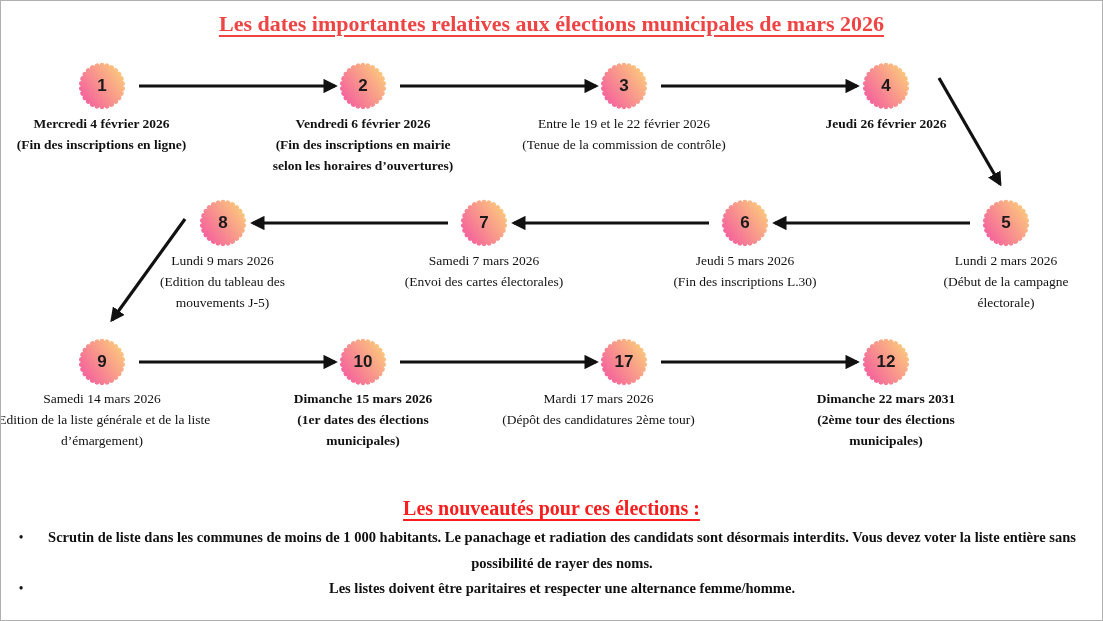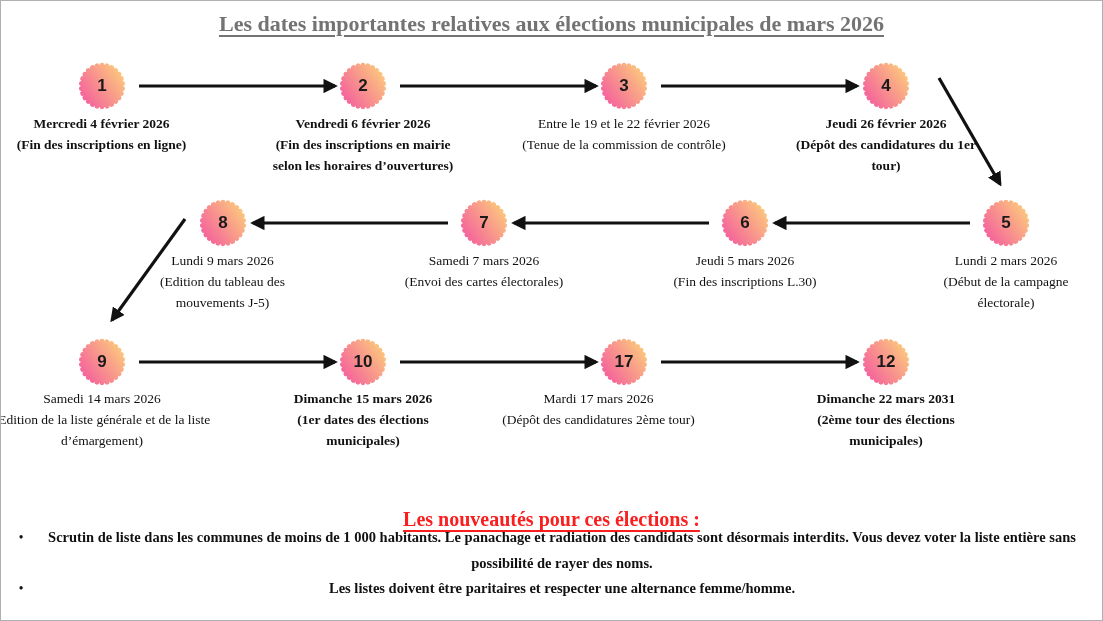--- a/index.html
+++ b/index.html
@@ -10,21 +10,21 @@
     border:1px solid #b0b0b0;
     box-sizing:border-box;
     overflow:hidden;
     font-family:"Liberation Serif", serif;
     color:#111;
   }
   .main-title{
     position:absolute;left:0;right:0;top:10px;
     text-align:center;
     font-size:22px;font-weight:bold;
-    color:#737373;
+    color:#ef4444;
     text-decoration:underline;
     text-decoration-thickness:2px;
     text-underline-offset:4px;
     margin:0;
   }
   .arrows{position:absolute;left:0;top:0;pointer-events:none;}
   .arrows line{stroke:#111;stroke-width:3.2;}
   .badge{position:absolute;width:48px;height:48px;}
   .badge svg{position:absolute;left:0;top:0;display:block;}
   .badge .num{
@@ -40,21 +40,21 @@
   }
   .step-text.bold{font-weight:bold;}
   .news-heading{
     position:absolute;left:0;right:0;top:492px;
     text-align:center;
     font-size:20px;font-weight:bold;
     color:#fa1e1e;
     text-decoration:underline;
     text-decoration-thickness:2px;
     text-underline-offset:4px;
-    margin:15px;
+    margin:4px;
   }
   .news-list{
     position:absolute;left:18px;right:10px;top:524px;
     margin:0;padding:0;list-style:none;
     font-size:14.5px;font-weight:bold;line-height:25.5px;text-align:center;
   }
   .news-list li{position:relative;padding-left:13px;}
   .news-list li::before{
     content:"\2022";
     position:absolute;left:0;top:0;
@@ -179,21 +179,20 @@
   <div class="step-text bold" style="left:262px;top:112px;width:200px">
     <div>Vendredi 6 février 2026</div>
     <div>(Fin des inscriptions en mairie selon les horaires d’ouvertures)</div>
   </div>
   <div class="step-text" style="left:518px;top:112px;width:210px">
     <div>Entre le 19 et le 22 février 2026</div>
     <div>(Tenue de la commission de contrôle)</div>
   </div>
   <div class="step-text bold" style="left:795px;top:112px;width:180px">
     <div>Jeudi 26 février 2026</div>
-    <div>(Dépôt des candidatures du 1er tour)</div>
   </div>
 
   <div class="step-text" style="left:139px;top:249px;width:165px">
     <div>Lundi 9 mars 2026</div>
     <div>(Edition du tableau des mouvements J-5)</div>
   </div>
   <div class="step-text" style="left:373px;top:249px;width:220px">
     <div>Samedi 7 mars 2026</div>
     <div>(Envoi des cartes électorales)</div>
   </div>

